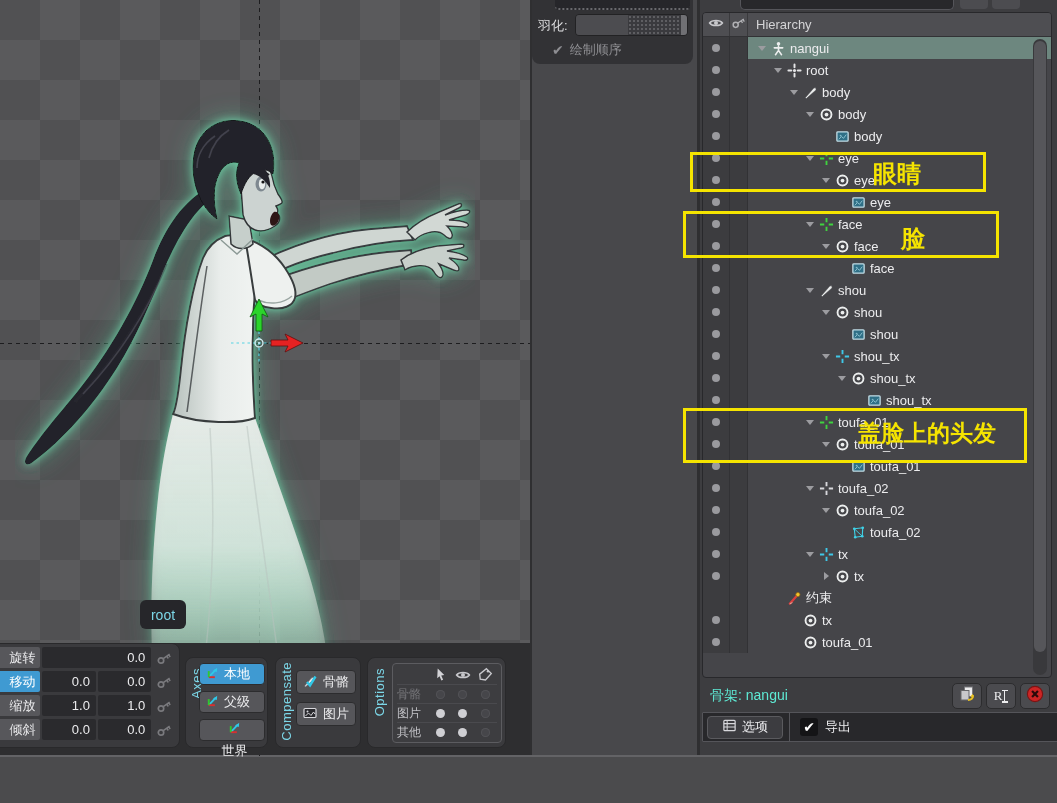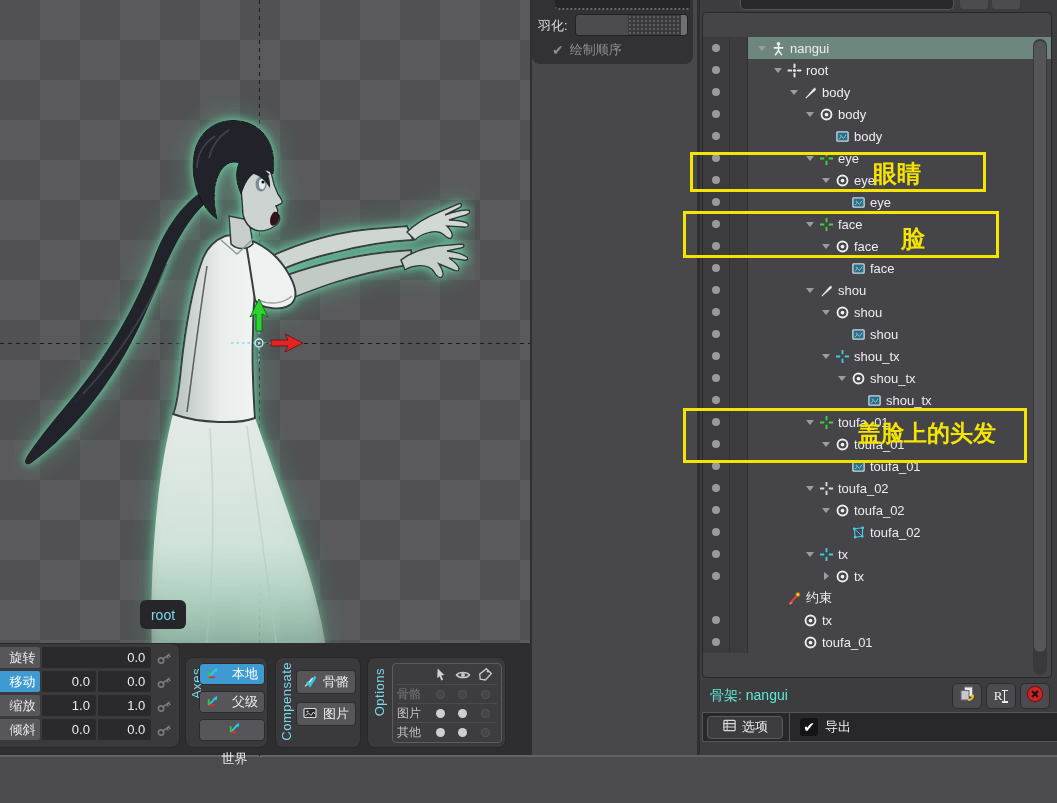--- a/index.html
+++ b/index.html
@@ -31,21 +31,21 @@
     font-size:13px;text-align:right;padding-right:5px;border-radius:2px;}
   .trf-label.hl{background:#3f9ad2;color:#fff;}
   .trf-val{height:21px;line-height:21px;background:#2a2a2d;color:#ececee;font-size:13px;
     text-align:right;padding-right:6px;border-radius:2px;}
   .trf-val.single{width:110px;} .trf-val.half{width:54px;}
   .trf-key{width:22px;display:flex;justify-content:center;}
 
   #axes-panel{left:185px;top:657px;width:83px;height:91px;}
   #axes-panel .vtitle{left:3px;top:10px;}
   .ax-btn{position:absolute;left:13px;width:66px;height:22px;border-radius:4px;
-    background:#56565a;color:#ececee;font-size:13px;display:flex;align-items:center;gap:12px;
+    background:#56565a;color:#ececee;font-size:13px;display:flex;align-items:center;gap:4px;
     padding-left:5px;border:1px solid #2c2c2e;}
   .ax-btn.sel{background:#3f9ad2;color:#fff;}
 
   #comp-panel{left:275px;top:657px;width:86px;height:91px;}
   #comp-panel .vtitle{left:3px;top:4px;}
   .cp-btn{position:absolute;left:20px;width:60px;height:24px;border-radius:4px;
     background:#56565a;color:#ececee;font-size:13px;display:flex;align-items:center;gap:5px;
     padding-left:5px;border:1px solid #2c2c2e;}
 
   #options-panel{left:367px;top:657px;width:139px;height:91px;}
@@ -398,20 +398,35 @@
       <span>绘制顺序</span>
     </div>
   </div>
 
   <div id="rightcol"></div>
   <div id="top-input"></div>
   <div class="top-btn" style="left:960px;"></div>
   <div class="top-btn" style="left:992px;"></div>
 
   <div id="hier-panel">
+    <div id="hier-header">
+      <div class="hcell1">
+          <span><svg width="16" height="16" viewBox="0 0 16 16">
+              <path d="M1.5 8 C4 4.6 12 4.6 14.5 8 C12 11.4 4 11.4 1.5 8 Z" fill="none" stroke="#c8c8cc" stroke-width="1.4"></path>
+              <circle cx="8" cy="8" r="2" fill="#c8c8cc"></circle>
+            </svg></span>
+        </div>
+      <div class="hcell2">
+          <span><svg width="15" height="15" viewBox="0 0 16 16">
+              <circle cx="5" cy="10.5" r="2.7" fill="none" stroke="#b0b0b4" stroke-width="1.6"></circle>
+              <path d="M7.3 8.6 L13.6 4.2 M10.8 6.2 l1.5 2.3 M12.8 4.8 l1.4 2.2" stroke="#b0b0b4" stroke-width="1.4" fill="none"></path>
+            </svg></span>
+        </div>
+      <div id="hier-title">Hierarchy</div>
+    </div>
     <div id="hier-tree">
         <div class="trow">
           <div class="tc1">
             <span class="dot"></span>
           </div>
           <div class="tc2"></div>
           <div class="tcont sel" style="padding-left:8px">
             <span class="tarrow down"></span>
             <span class="ticon">
               <svg width="15" height="15" viewBox="0 0 16 16">

